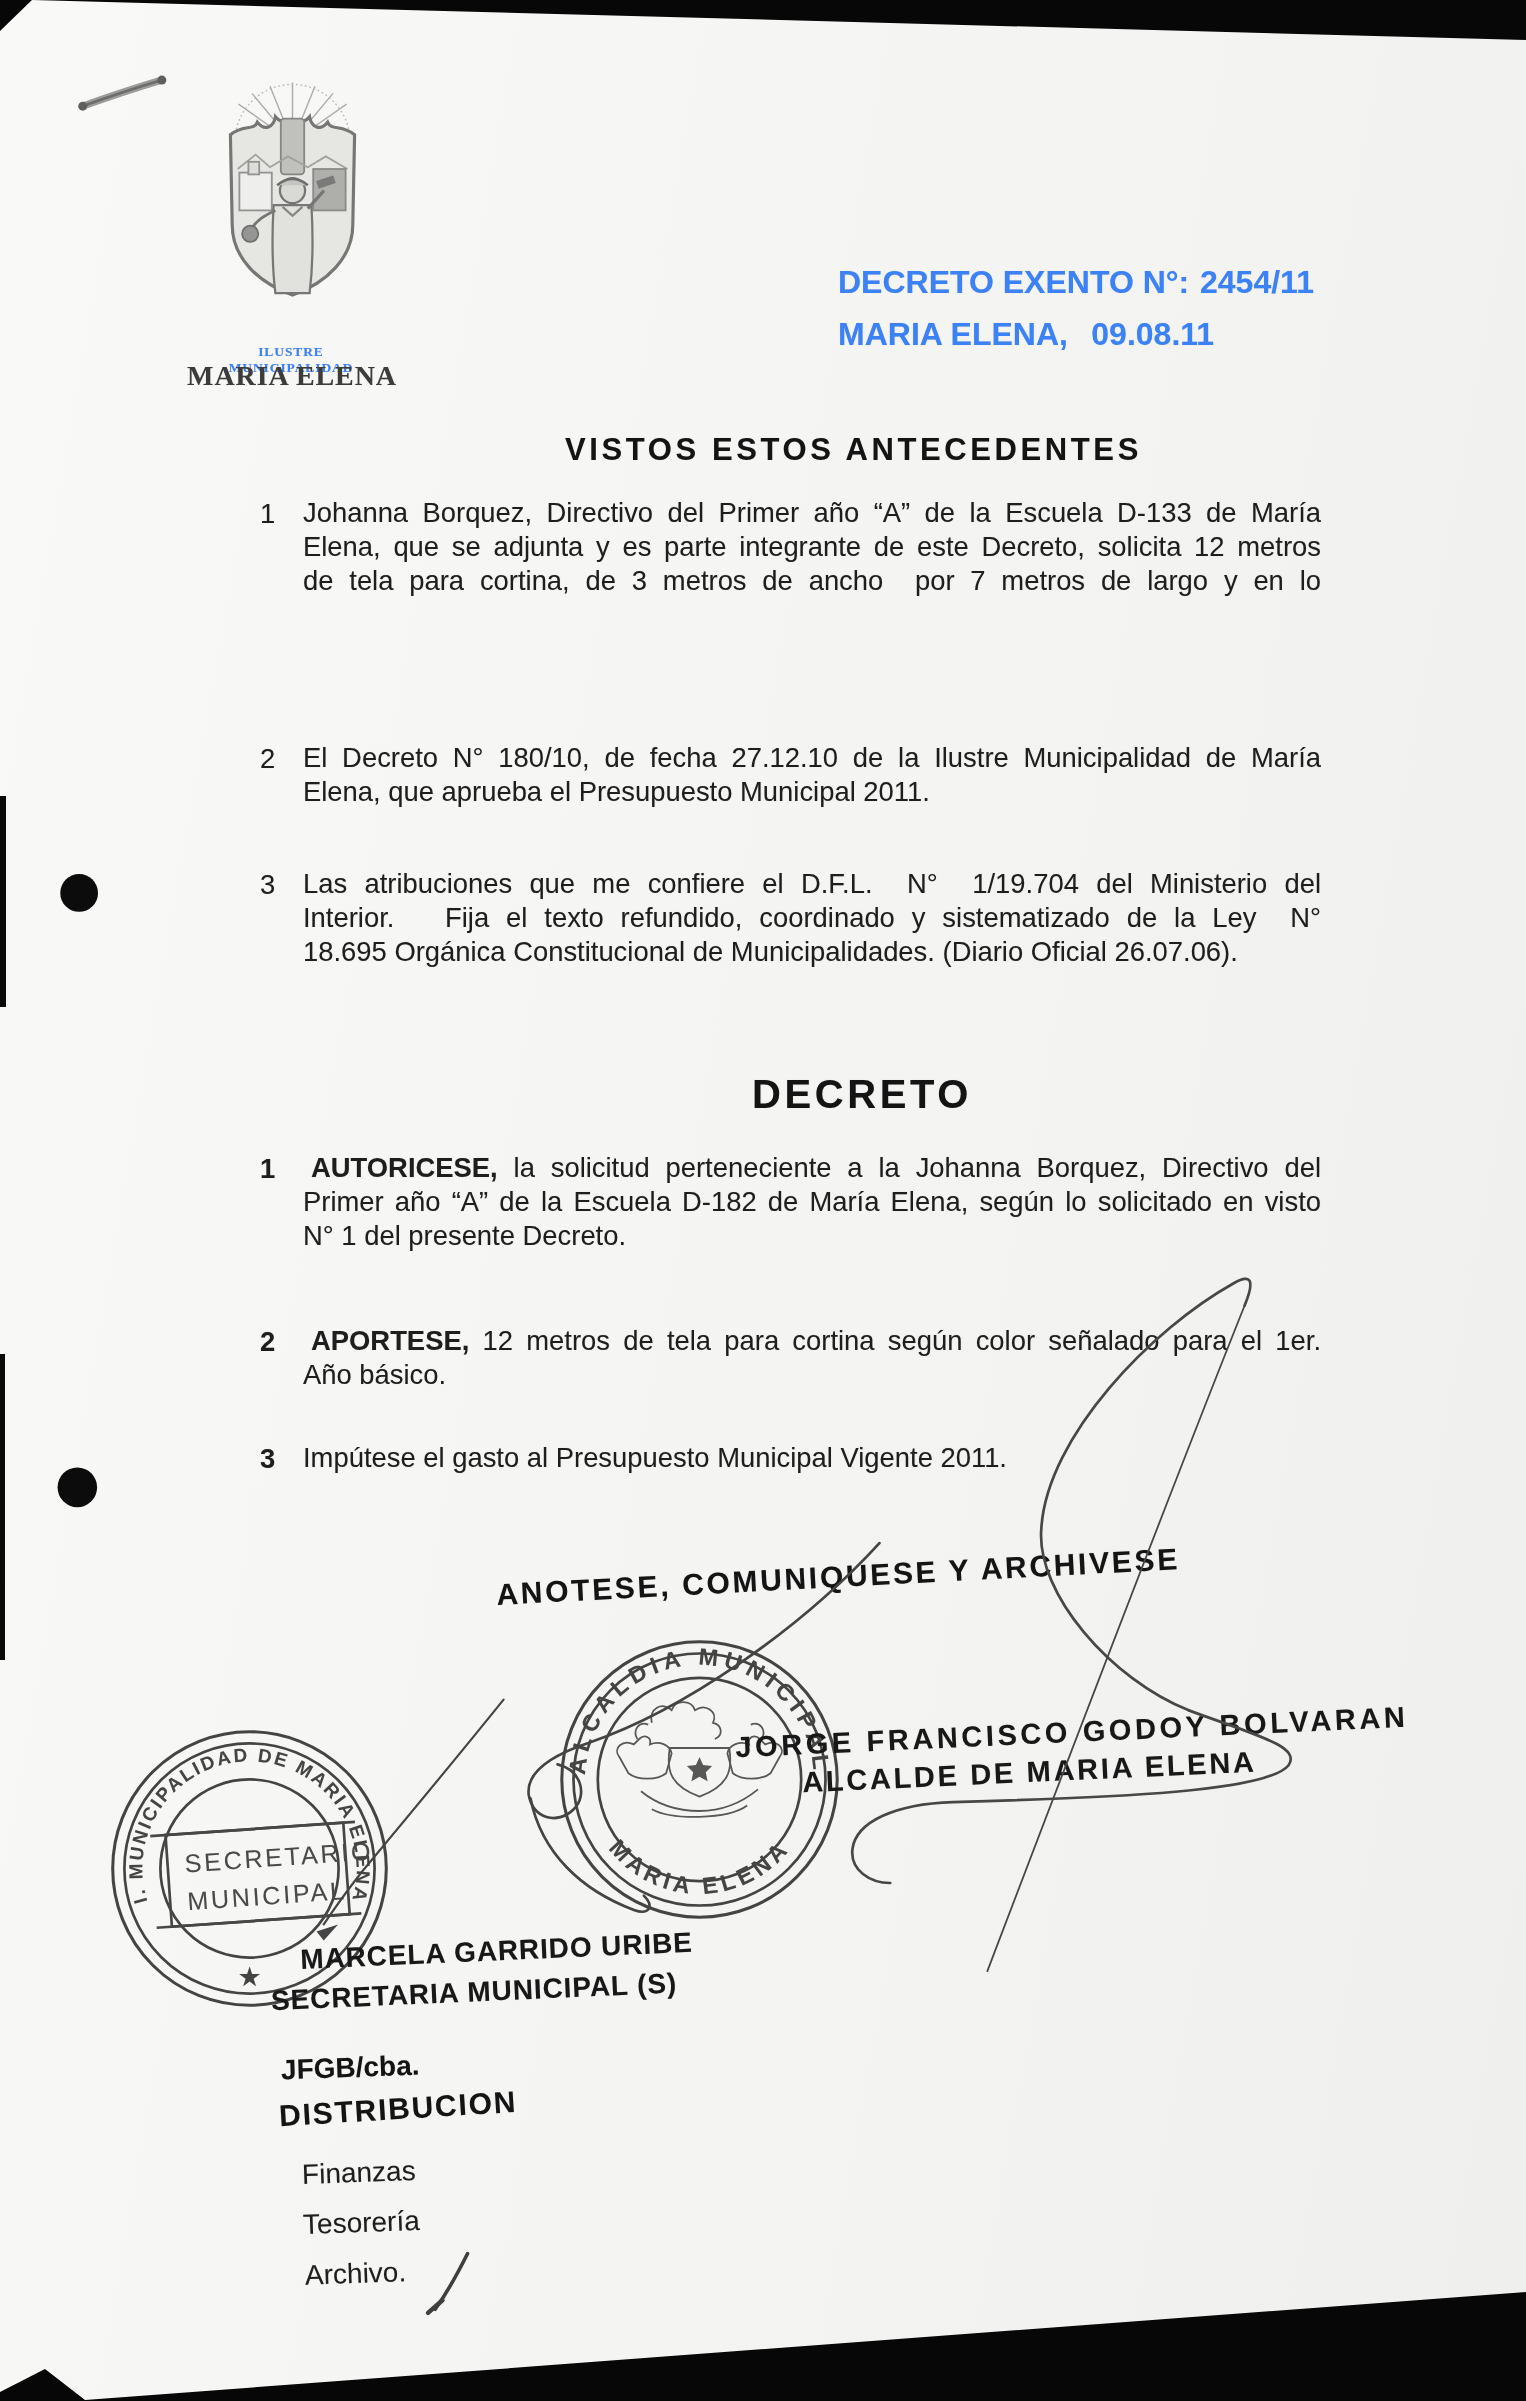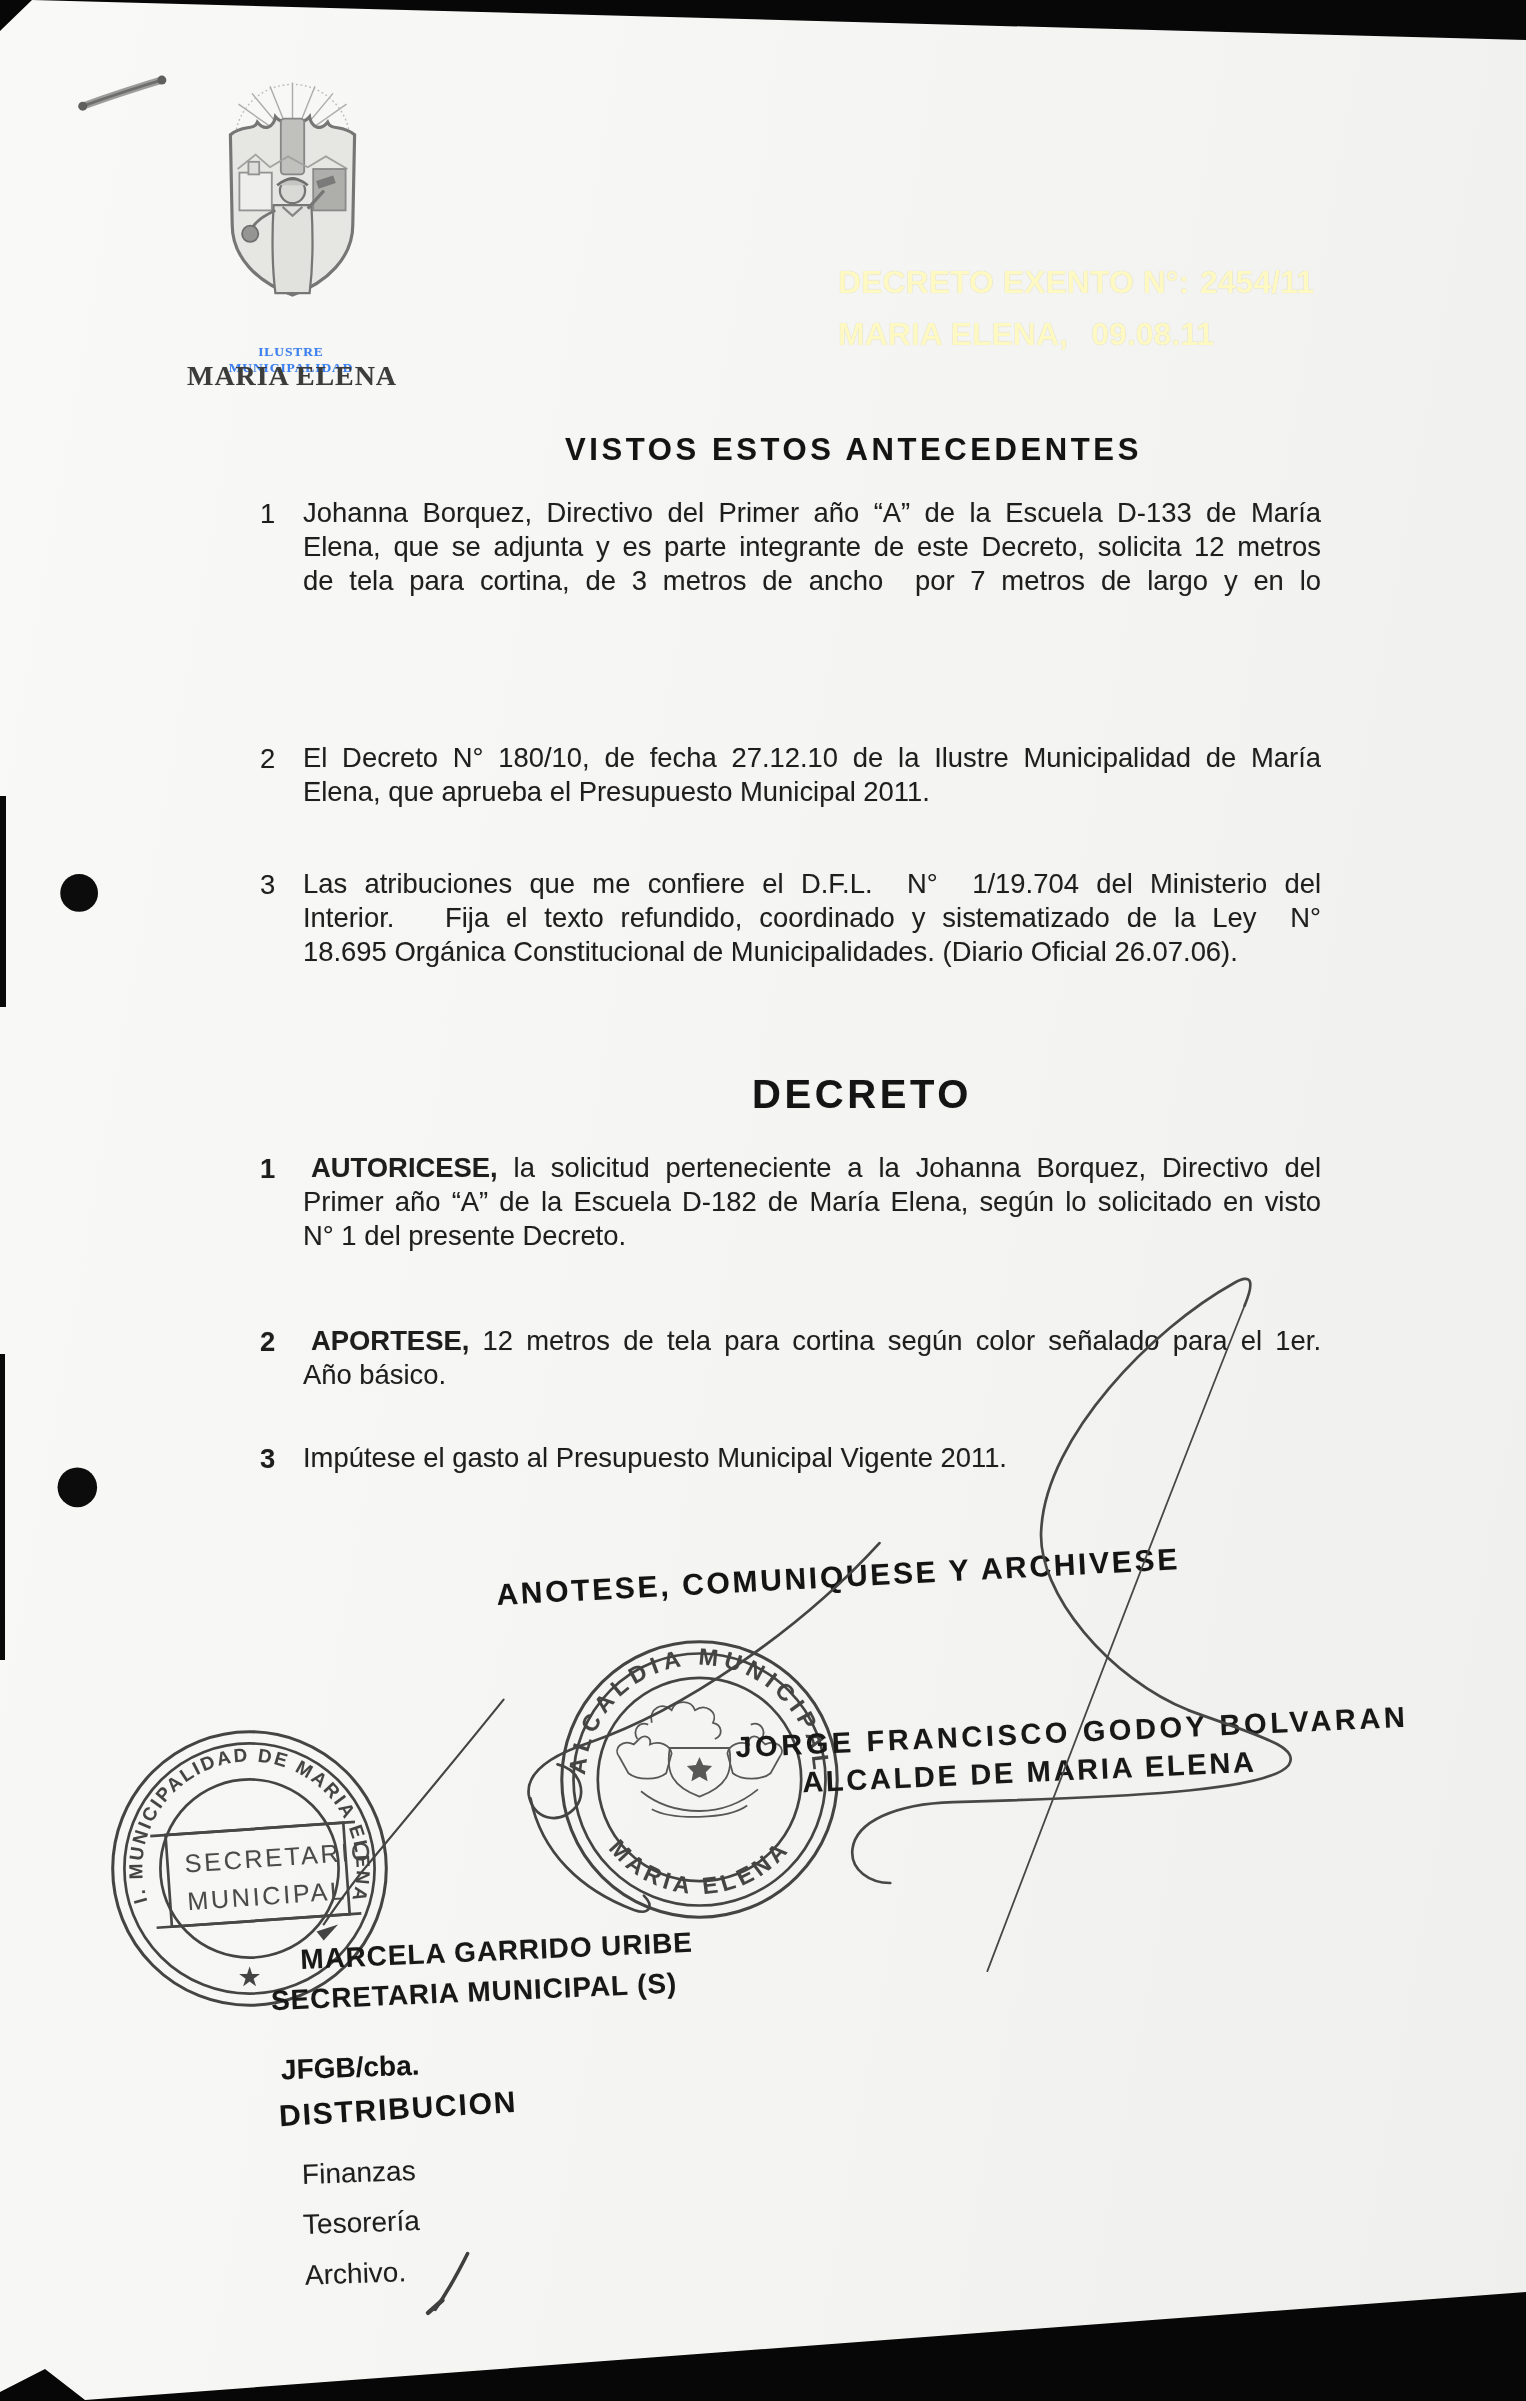--- a/index.html
+++ b/index.html
@@ -10,21 +10,21 @@
          background:linear-gradient(100deg,#f9f9f7 0%,#f4f4f2 55%,#efefed 100%);
          clip-path:polygon(32px 0px,1526px 40px,1526px 2292px,85px 2400px,45px 2369px,0px 2392px,0px 31px);}
   .abs{position:absolute;}
   .h{position:absolute;font-weight:bold;color:#141414;white-space:nowrap;}
   .para{position:absolute;width:1018px;font-size:27.4px;line-height:34px;}
   .ln{display:block;}
   .fill{text-align:justify;text-align-last:justify;}
   .pnum{position:absolute;left:-43px;top:0.9px;}
   .pnum.b{font-weight:bold;}
   b.lead{font-weight:bold;margin-left:8px;}
-  .hdr{position:absolute;font-weight:bold;font-size:32px;white-space:nowrap;color:#fef9c3;}
+  .hdr{position:absolute;font-weight:bold;font-size:32px;white-space:nowrap;color:#3b82f6;}
   .sig-name{font-weight:bold;font-size:29px;white-space:nowrap;color:#181818;}
   .serif{font-family:"Liberation Serif",serif;}
   .edge{position:absolute;background:#0a0a0a;}
   svg{position:absolute;overflow:visible;}
   .nosel{user-select:none;}
 </style>
 </head>
 <body>
 
 <div class="page">

